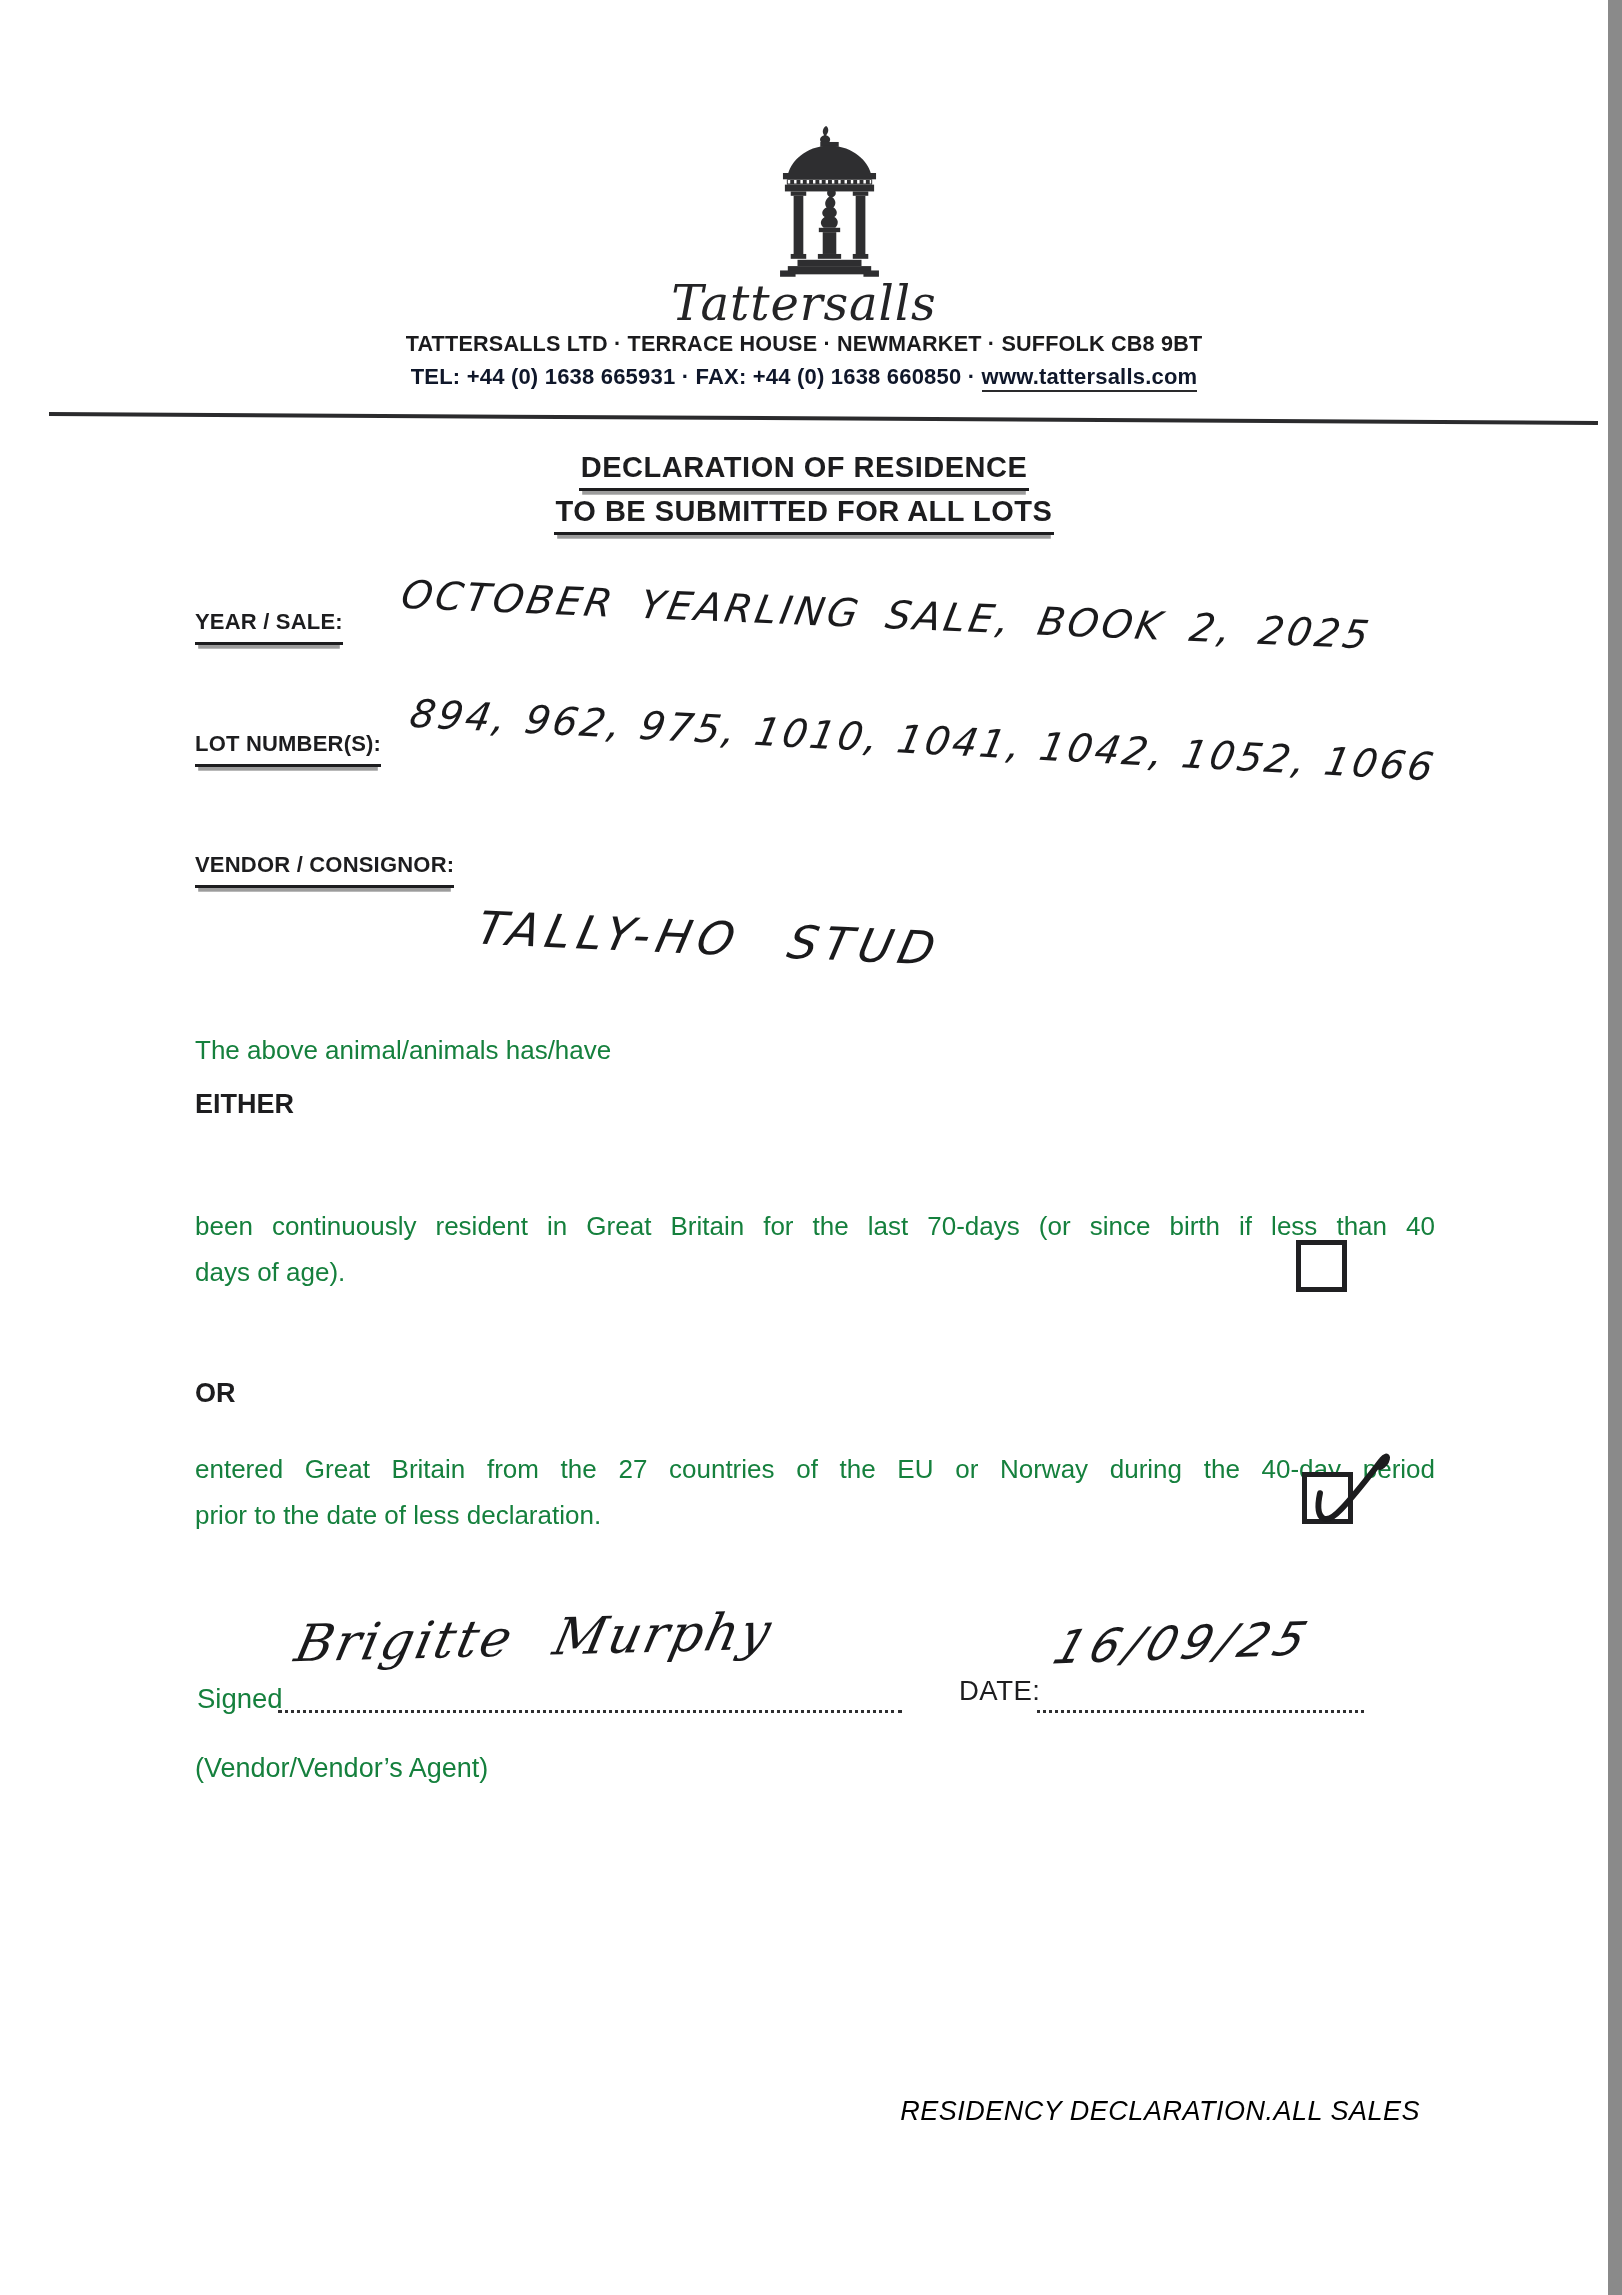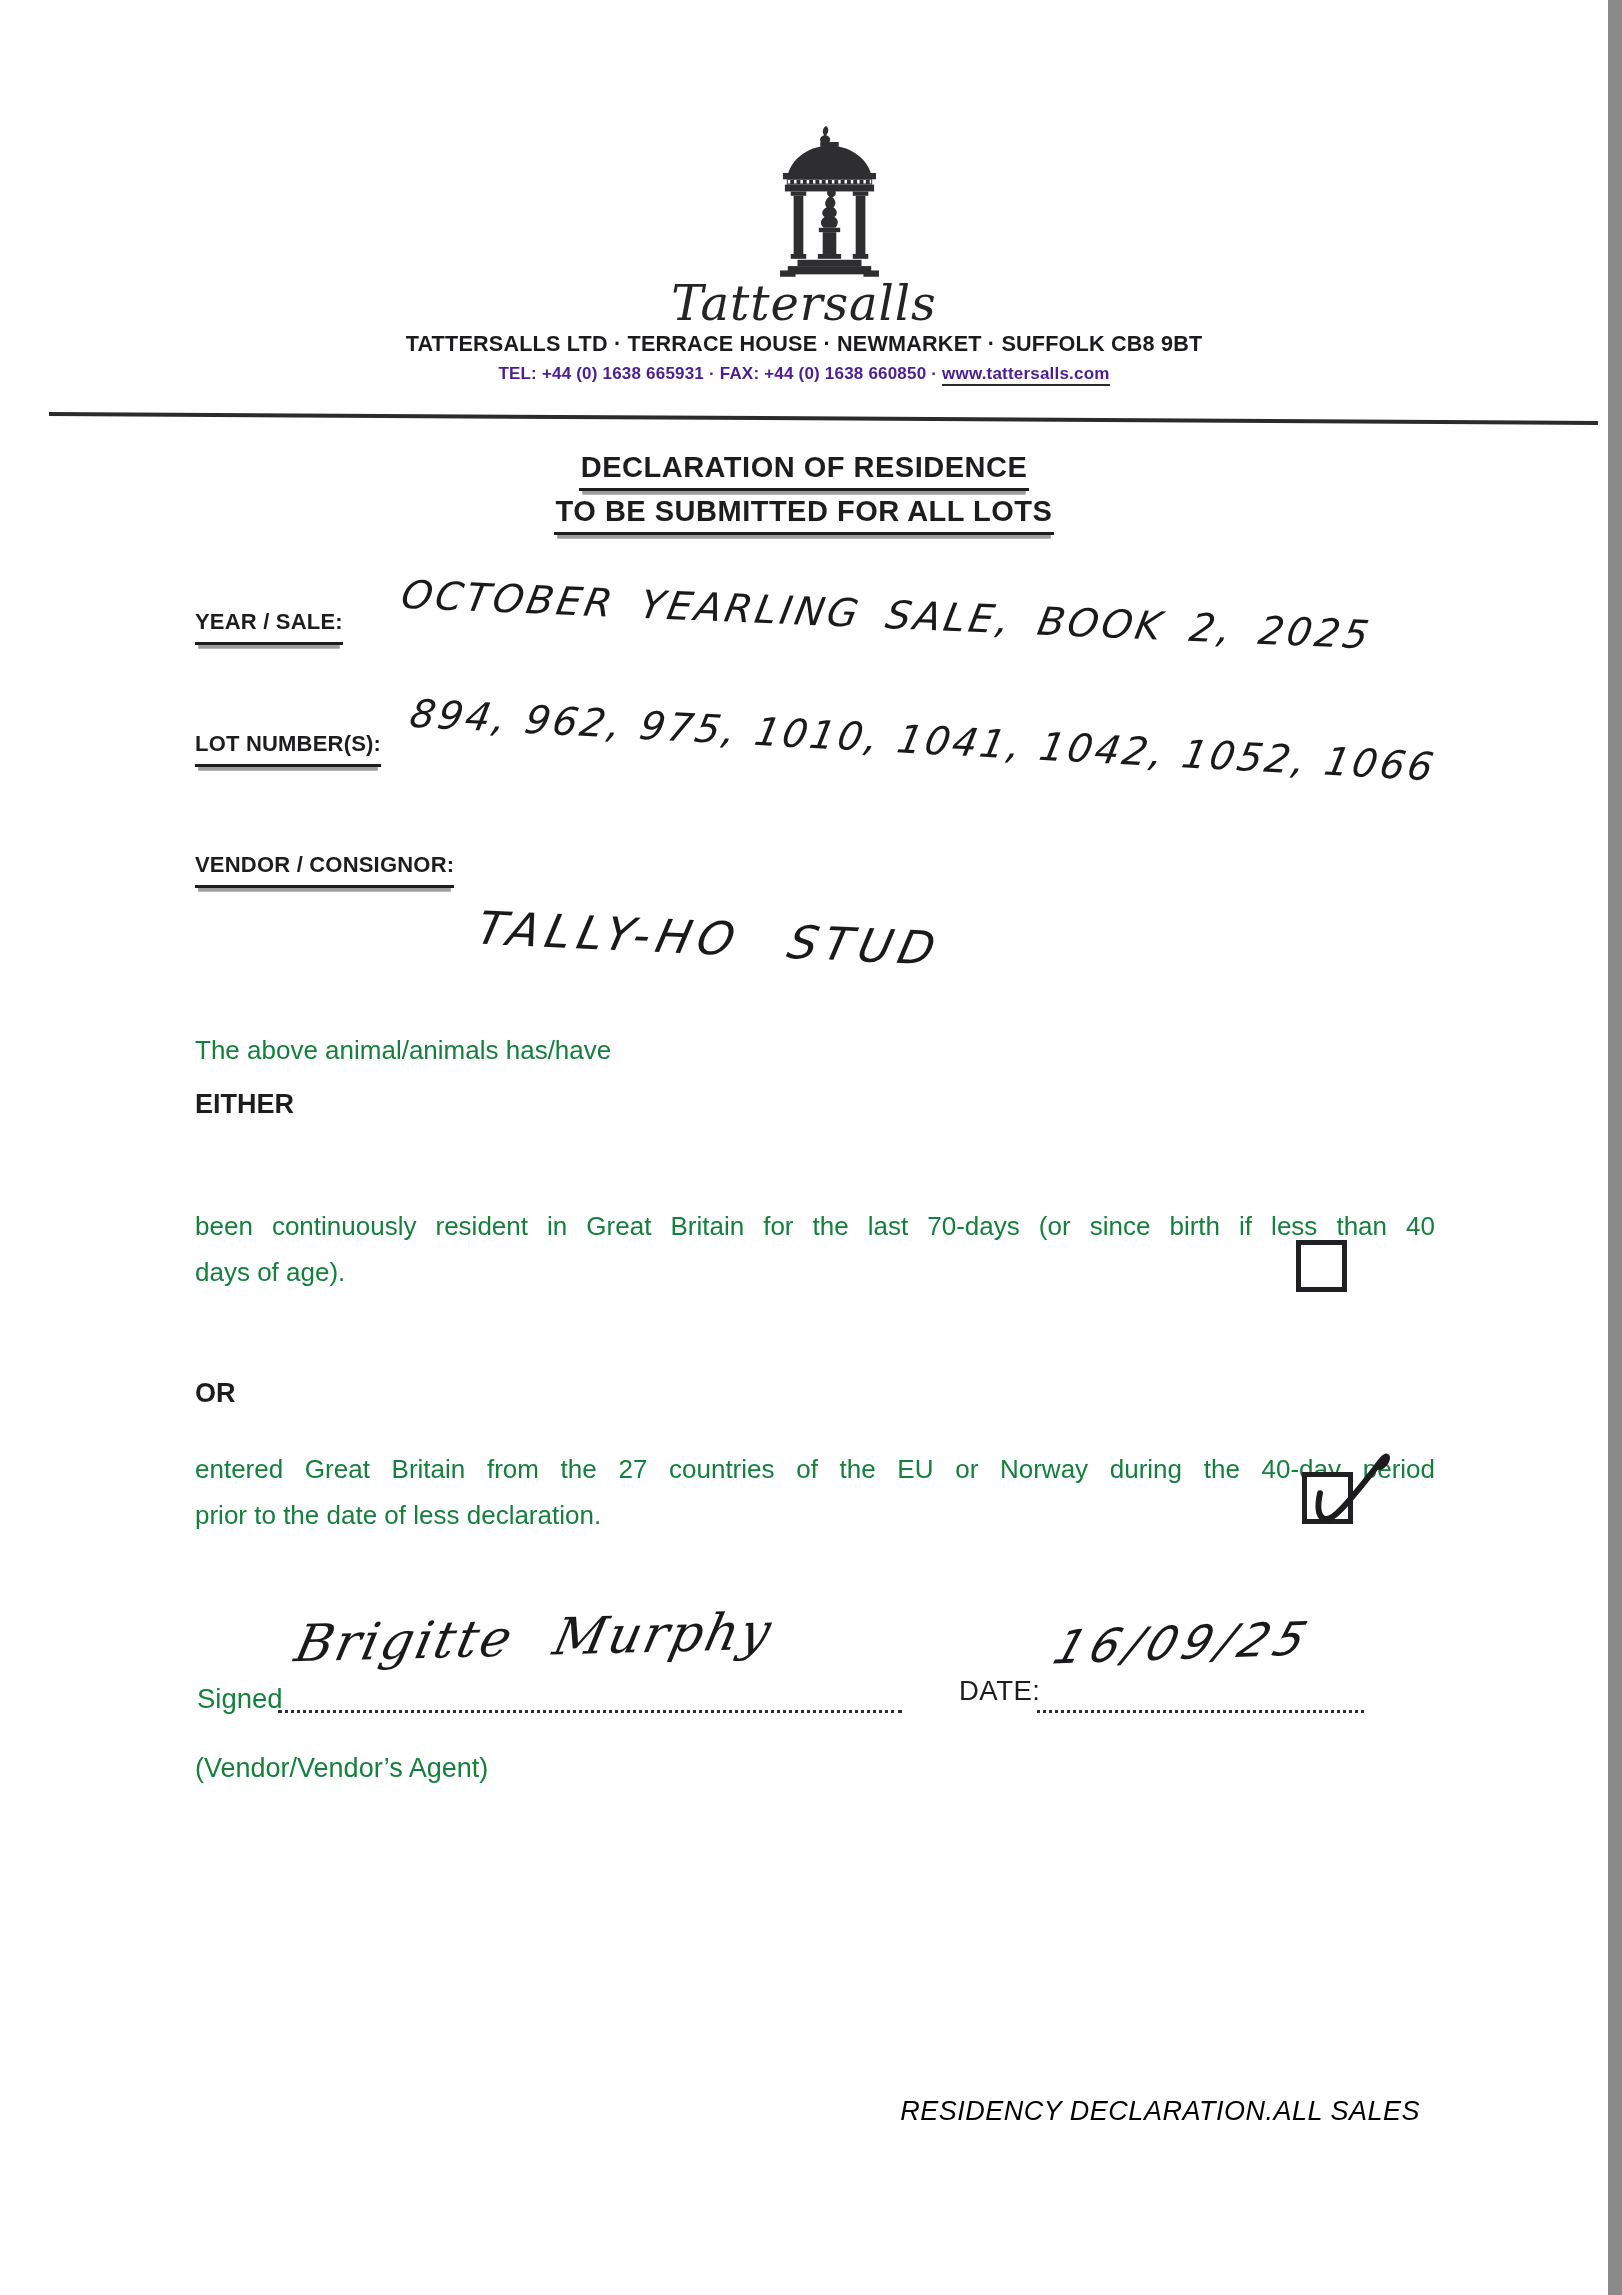--- a/index.html
+++ b/index.html
@@ -12,21 +12,21 @@
     overflow:hidden;
   }
   .abs{position:absolute;}
   .centered{left:0;width:100%;text-align:center;}
 
   
   .logo-box{left:768px;top:125px;width:123px;height:160px;}
   .brand{top:275px;font-family:"DejaVu Serif","Liberation Serif",serif;font-style:italic;
          font-size:48px;font-weight:500;letter-spacing:0.9px;color:#242426;}
   .addr{top:331px;font-size:21.6px;font-weight:600;letter-spacing:0.2px;color:#1b1b1d;}
-  .contact{top:364px;font-size:17px;font-weight:600;letter-spacing:0.2px;color:#4c1d95;}
+  .contact{top:364px;font-size:22px;font-weight:600;letter-spacing:0.2px;color:#0f172a;}
   .website{border-bottom:2.8px solid #2a2a2c;padding-bottom:0.9px;}
   .rule{left:49px;top:412px;width:1549px;height:3.7px;background:#2b2b2d;
         transform:rotate(.33deg);transform-origin:left center;}
 
   
   .title-row{text-align:center;}
   .t1{top:451px;} .t2{top:495px;}
   .utitle{display:inline-block;font-size:29px;font-weight:700;letter-spacing:0.5px;
           border-bottom:3.7px solid #1d1d1f;padding:0 1.8px 4.1px 1.8px;
           box-shadow:0 6.9px 0 -3.2px #9c9c9c;}

